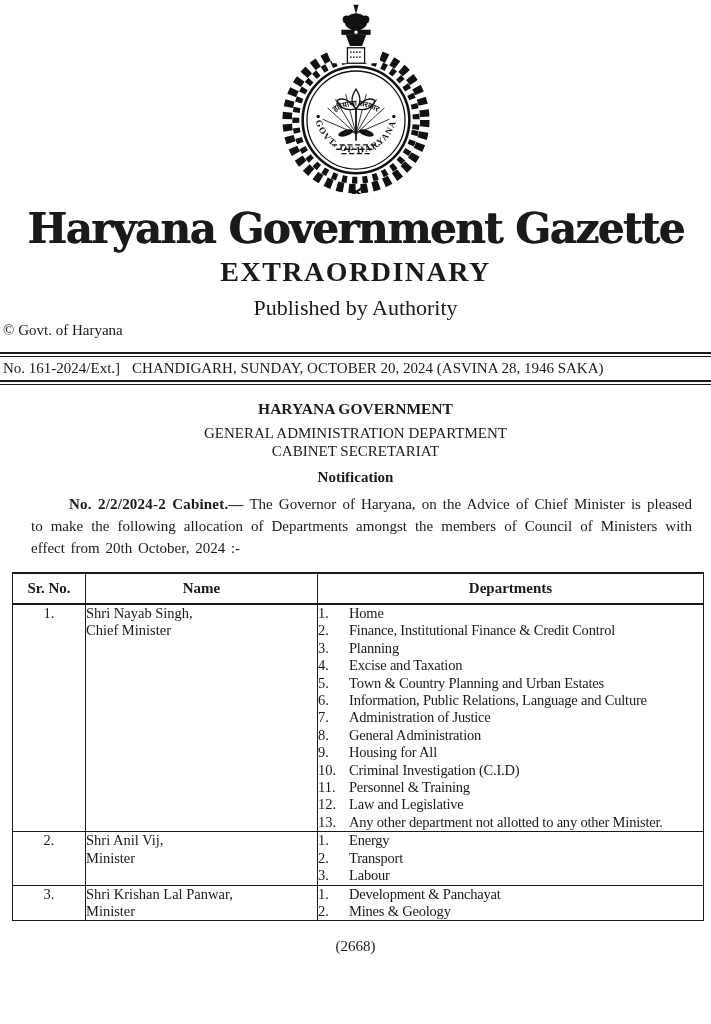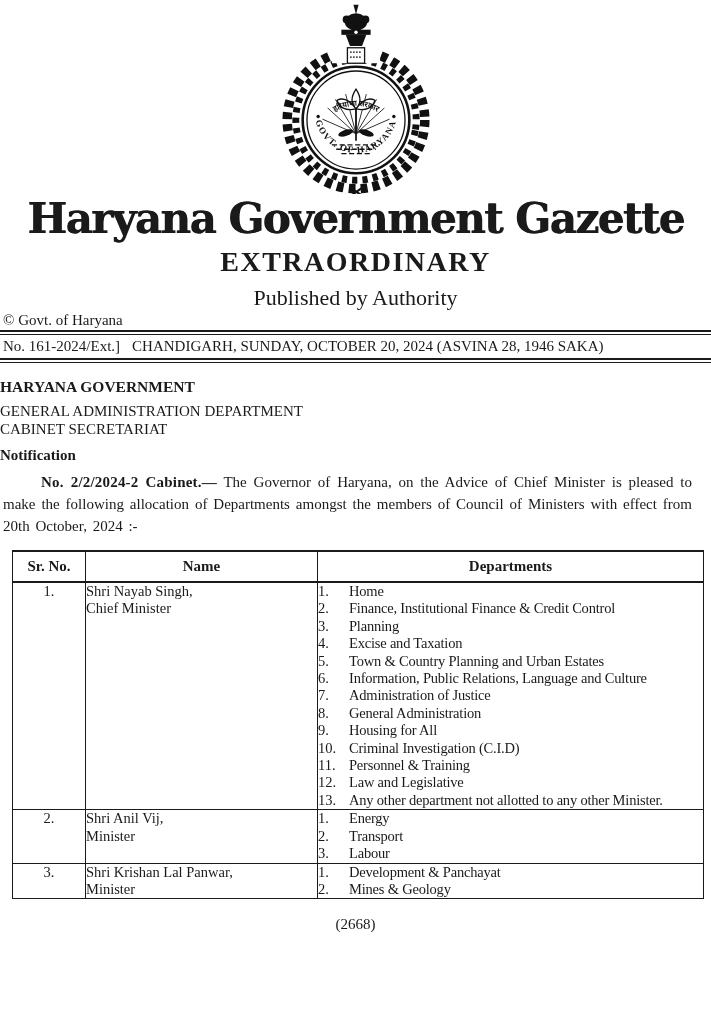--- a/index.html
+++ b/index.html
@@ -14,41 +14,41 @@
     overflow:hidden;
   }
   .emblem-wrap{text-align:center;padding-top:3px;line-height:0;}
   .gazette-title{
     text-align:center;
     font-family:"DejaVu Serif", serif;
     font-weight:bold;
     font-size:42px;
     letter-spacing:-1.5px;
     line-height:46px;
-    margin-top:2px;
+    margin-top:12px;
     text-shadow:0.7px 0 0 currentColor;
   }
   .edition{
     text-align:center;font-weight:bold;font-size:28px;letter-spacing:1.5px;
     line-height:31px;margin-top:4px;
   }
   .authority{text-align:center;font-size:22px;line-height:25px;margin-top:8px;}
-  .copyright{font-size:15px;line-height:17px;margin:2px 0 1px 3px;}
+  .copyright{font-size:15px;line-height:17px;margin:2px 0 13px 3px;}
   .double-rule{height:2px;border-top:2px solid #1a1a1a;border-bottom:1.5px solid #1a1a1a;margin:0;}
   .masthead-line{font-size:15px;line-height:18px;padding:2px 7px 3px 3px;white-space:nowrap;}
   .masthead-line .place-date{margin-left:12px;}
-  .c{text-align:left;}
+  .c{text-align:center;}
   .gov-line{font-size:15.5px;font-weight:bold;margin-top:15px;line-height:18px;}
   .dept-line{font-size:15px;margin-top:6px;line-height:18px;}
   .sect-line{font-size:15px;line-height:18px;}
   .notif-line{font-size:15px;font-weight:bold;margin-top:8px;line-height:18px;}
   .date-line{font-size:15px;margin-top:7px;line-height:18px;}
   .order-para{
     font-size:15px;line-height:22px;margin-top:7px;
-    padding:0 19px 0 3px;text-align:justify;text-indent:38px;word-spacing:2px;
+    padding:0 19px 0 3px;text-align:justify;text-indent:38px;word-spacing:2px;margin-left:28px;
   }
   .order-para b{letter-spacing:0.2px;}
   table.alloc{
     border-collapse:collapse;
     width:691px;
     margin:13px 8px 0 12px;
     table-layout:fixed;
     font-size:14.5px;
   }
   table.alloc th, table.alloc td{

